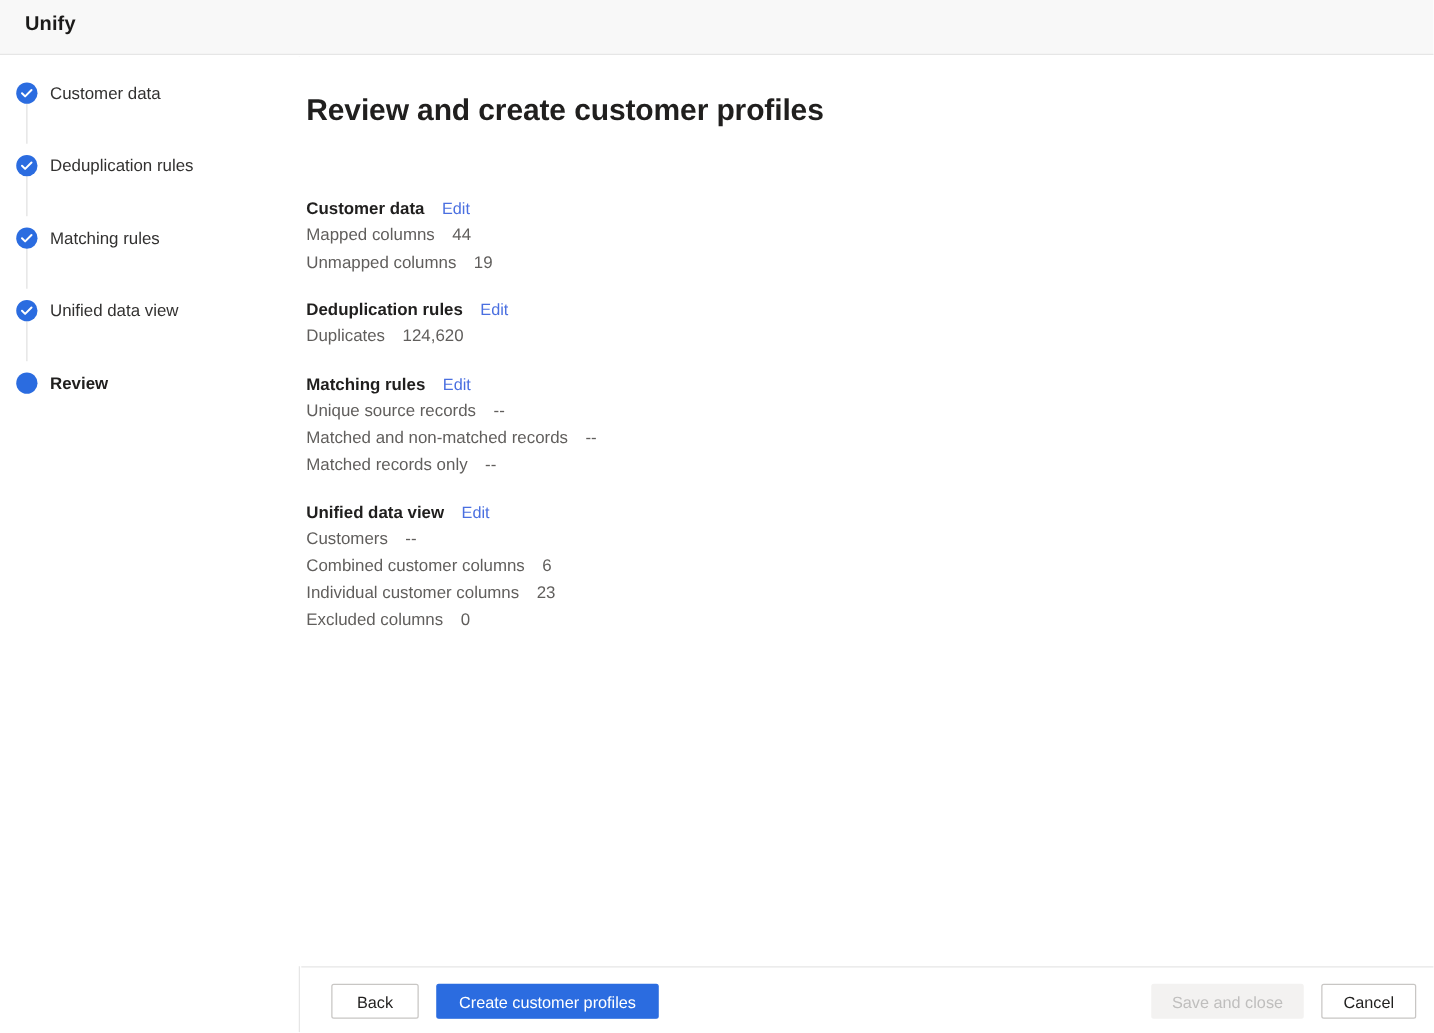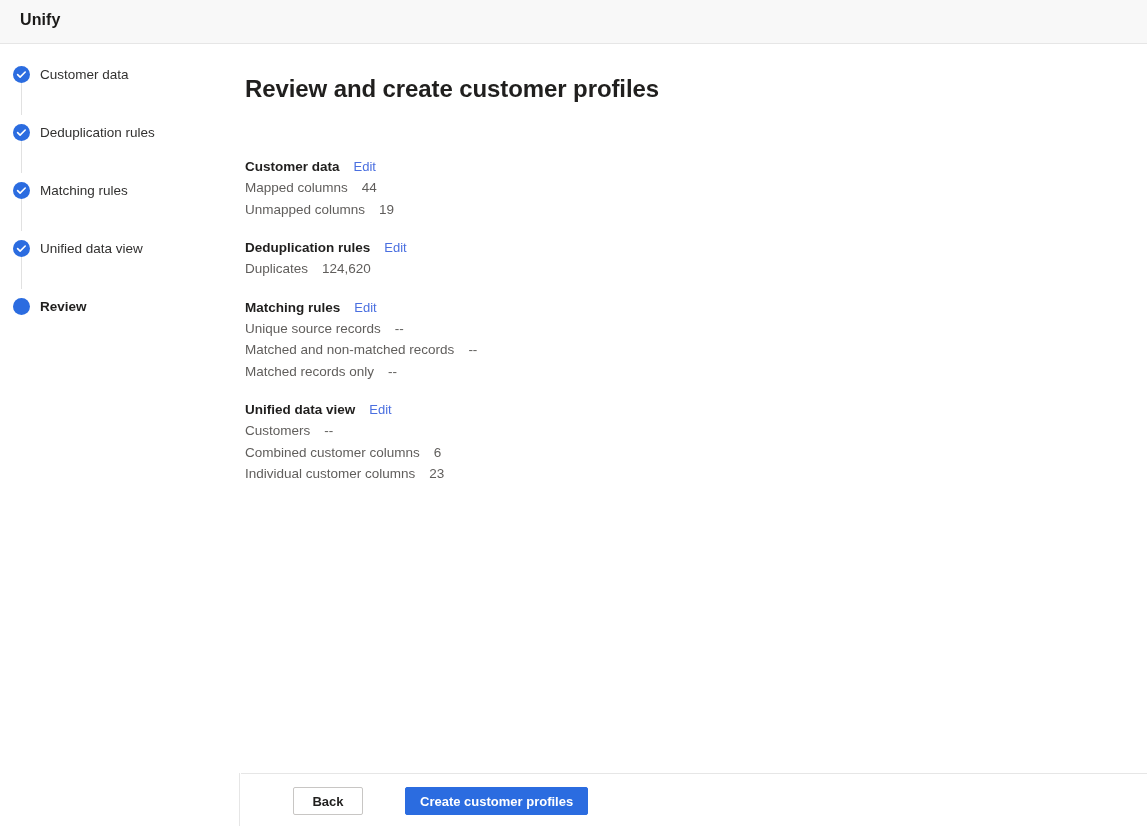--- a/index.html
+++ b/index.html
@@ -171,28 +171,27 @@
     align-items: center;
     gap: 14px;
   }
 
   .btn {
     height: 28px;
     min-width: 70px;
     padding: 0 14px;
     font-family: "Liberation Sans", "DejaVu Sans", sans-serif;
     font-size: 13px;
-    font-weight: 700;
+    font-weight: 400;
     border-radius: 2px;
     cursor: pointer;
     display: inline-flex;
     align-items: center;
     justify-content: center;
     white-space: nowrap;
-    margin-left: 28px;
   }
   .btn-default {
     background: #ffffff;
     border: 1px solid #c8c6c4;
     color: #201f1e;
   }
   .btn-primary {
     background: #2b6ce0;
     border: 1px solid #2b6ce0;
     color: #ffffff;
@@ -318,24 +317,32 @@
             <span class="row-value">--</span>
           </div>
           <div class="summary-row">
             <span class="row-label">Combined customer columns</span>
             <span class="row-value">6</span>
           </div>
           <div class="summary-row">
             <span class="row-label">Individual customer columns</span>
             <span class="row-value">23</span>
           </div>
+          <div class="summary-row">
+            <span class="row-label">Excluded columns</span>
+            <span class="row-value">0</span>
+          </div>
         </div>
       </div>
   </div>
 
   <div class="footer">
     <div class="footer-left">
       <button class="btn btn-default btn-back">Back</button>
       <button class="btn btn-primary">Create customer profiles</button>
     </div>
+    <div class="footer-right">
+      <button class="btn btn-disabled" disabled="">Save and close</button>
+      <button class="btn btn-default btn-cancel">Cancel</button>
+    </div>
   </div>
 
 </div>
 
 </body></html>

